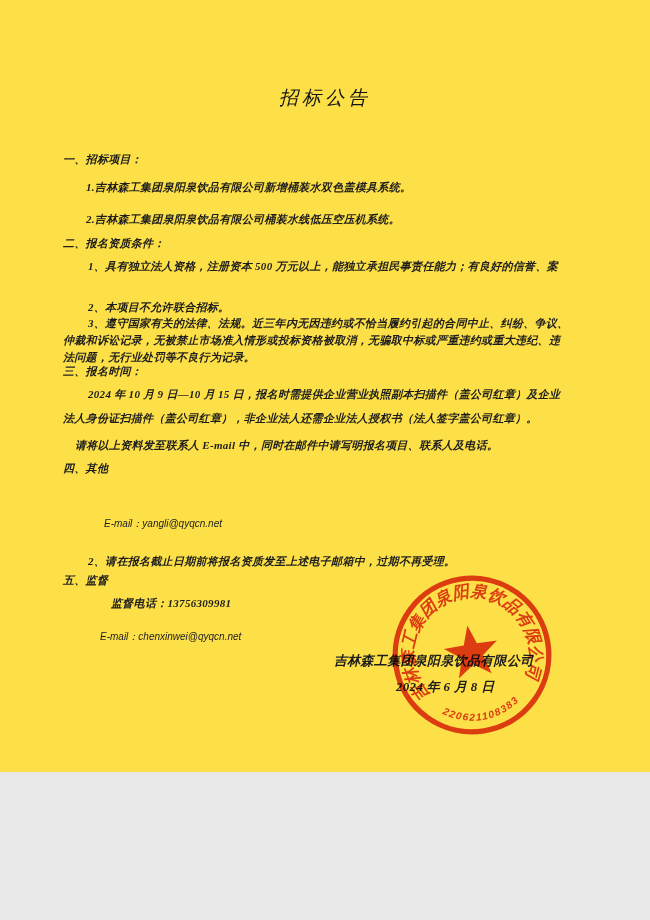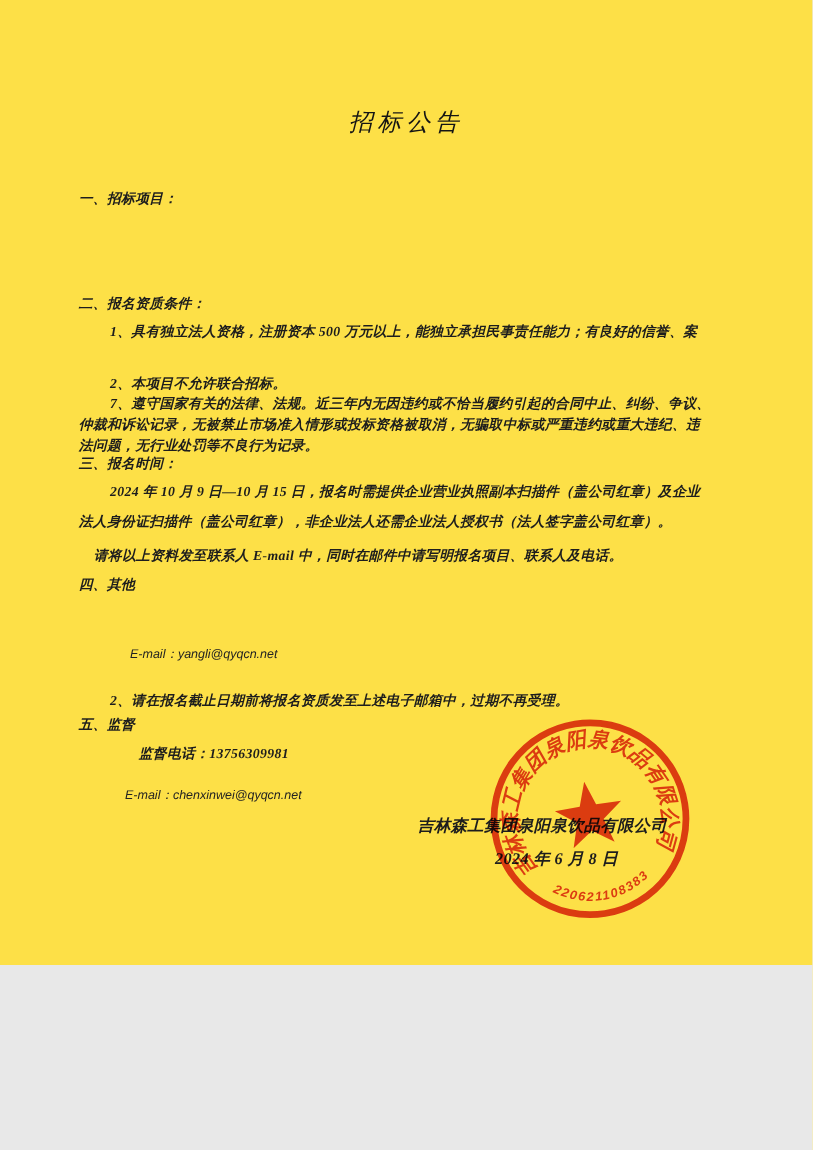--- a/index.html
+++ b/index.html
@@ -50,25 +50,27 @@
   .stamp text { font-family:"Liberation Sans", sans-serif; }
 </style>
 </head>
 <body>
 
 <div class="page">
 
   <div class="title" style="top:85px;">招标公告</div>
 
   <div class="l" style="left:63px;  top:151px;">一、招标项目：</div>
+  <div class="l" style="left:86px;  top:179px;">1.吉林森工集团泉阳泉饮品有限公司新增桶装水双色盖模具系统。</div>
+  <div class="l" style="left:86px;  top:211px;">2.吉林森工集团泉阳泉饮品有限公司桶装水线低压空压机系统。</div>
 
   <div class="l" style="left:63px;  top:235px;">二、报名资质条件：</div>
   <div class="l" style="left:88px;  top:258px;">1、具有独立法人资格，注册资本 500 万元以上，能独立承担民事责任能力；有良好的信誉、案</div>
   <div class="l" style="left:88px;  top:299px;">2、本项目不允许联合招标。</div>
-  <div class="l" style="left:88px;  top:315px;">7、遵守国家有关的法律、法规。近三年内无因违约或不恰当履约引起的合同中止、纠纷、争议、</div>
+  <div class="l" style="left:88px;  top:315px;">3、遵守国家有关的法律、法规。近三年内无因违约或不恰当履约引起的合同中止、纠纷、争议、</div>
   <div class="l" style="left:63px;  top:332px;">仲裁和诉讼记录，无被禁止市场准入情形或投标资格被取消，无骗取中标或严重违约或重大违纪、违</div>
   <div class="l" style="left:63px;  top:349px;">法问题，无行业处罚等不良行为记录。</div>
 
   <div class="l" style="left:63px;  top:363px;">三、报名时间：</div>
   <div class="l" style="left:88px;  top:386px;">2024 年 10 月 9 日—10 月 15 日，报名时需提供企业营业执照副本扫描件（盖公司红章）及企业</div>
   <div class="l" style="left:63px;  top:410px;">法人身份证扫描件（盖公司红章），非企业法人还需企业法人授权书（法人签字盖公司红章）。</div>
   <div class="l" style="left:75px;  top:437px;">请将以上资料发至联系人 E-mail 中，同时在邮件中请写明报名项目、联系人及电话。</div>
 
   <div class="l" style="left:63px;  top:460px;">四、其他</div>
   <div class="l latin" style="left:104px; top:515px;">E-mail：yangli@qyqcn.net</div>

